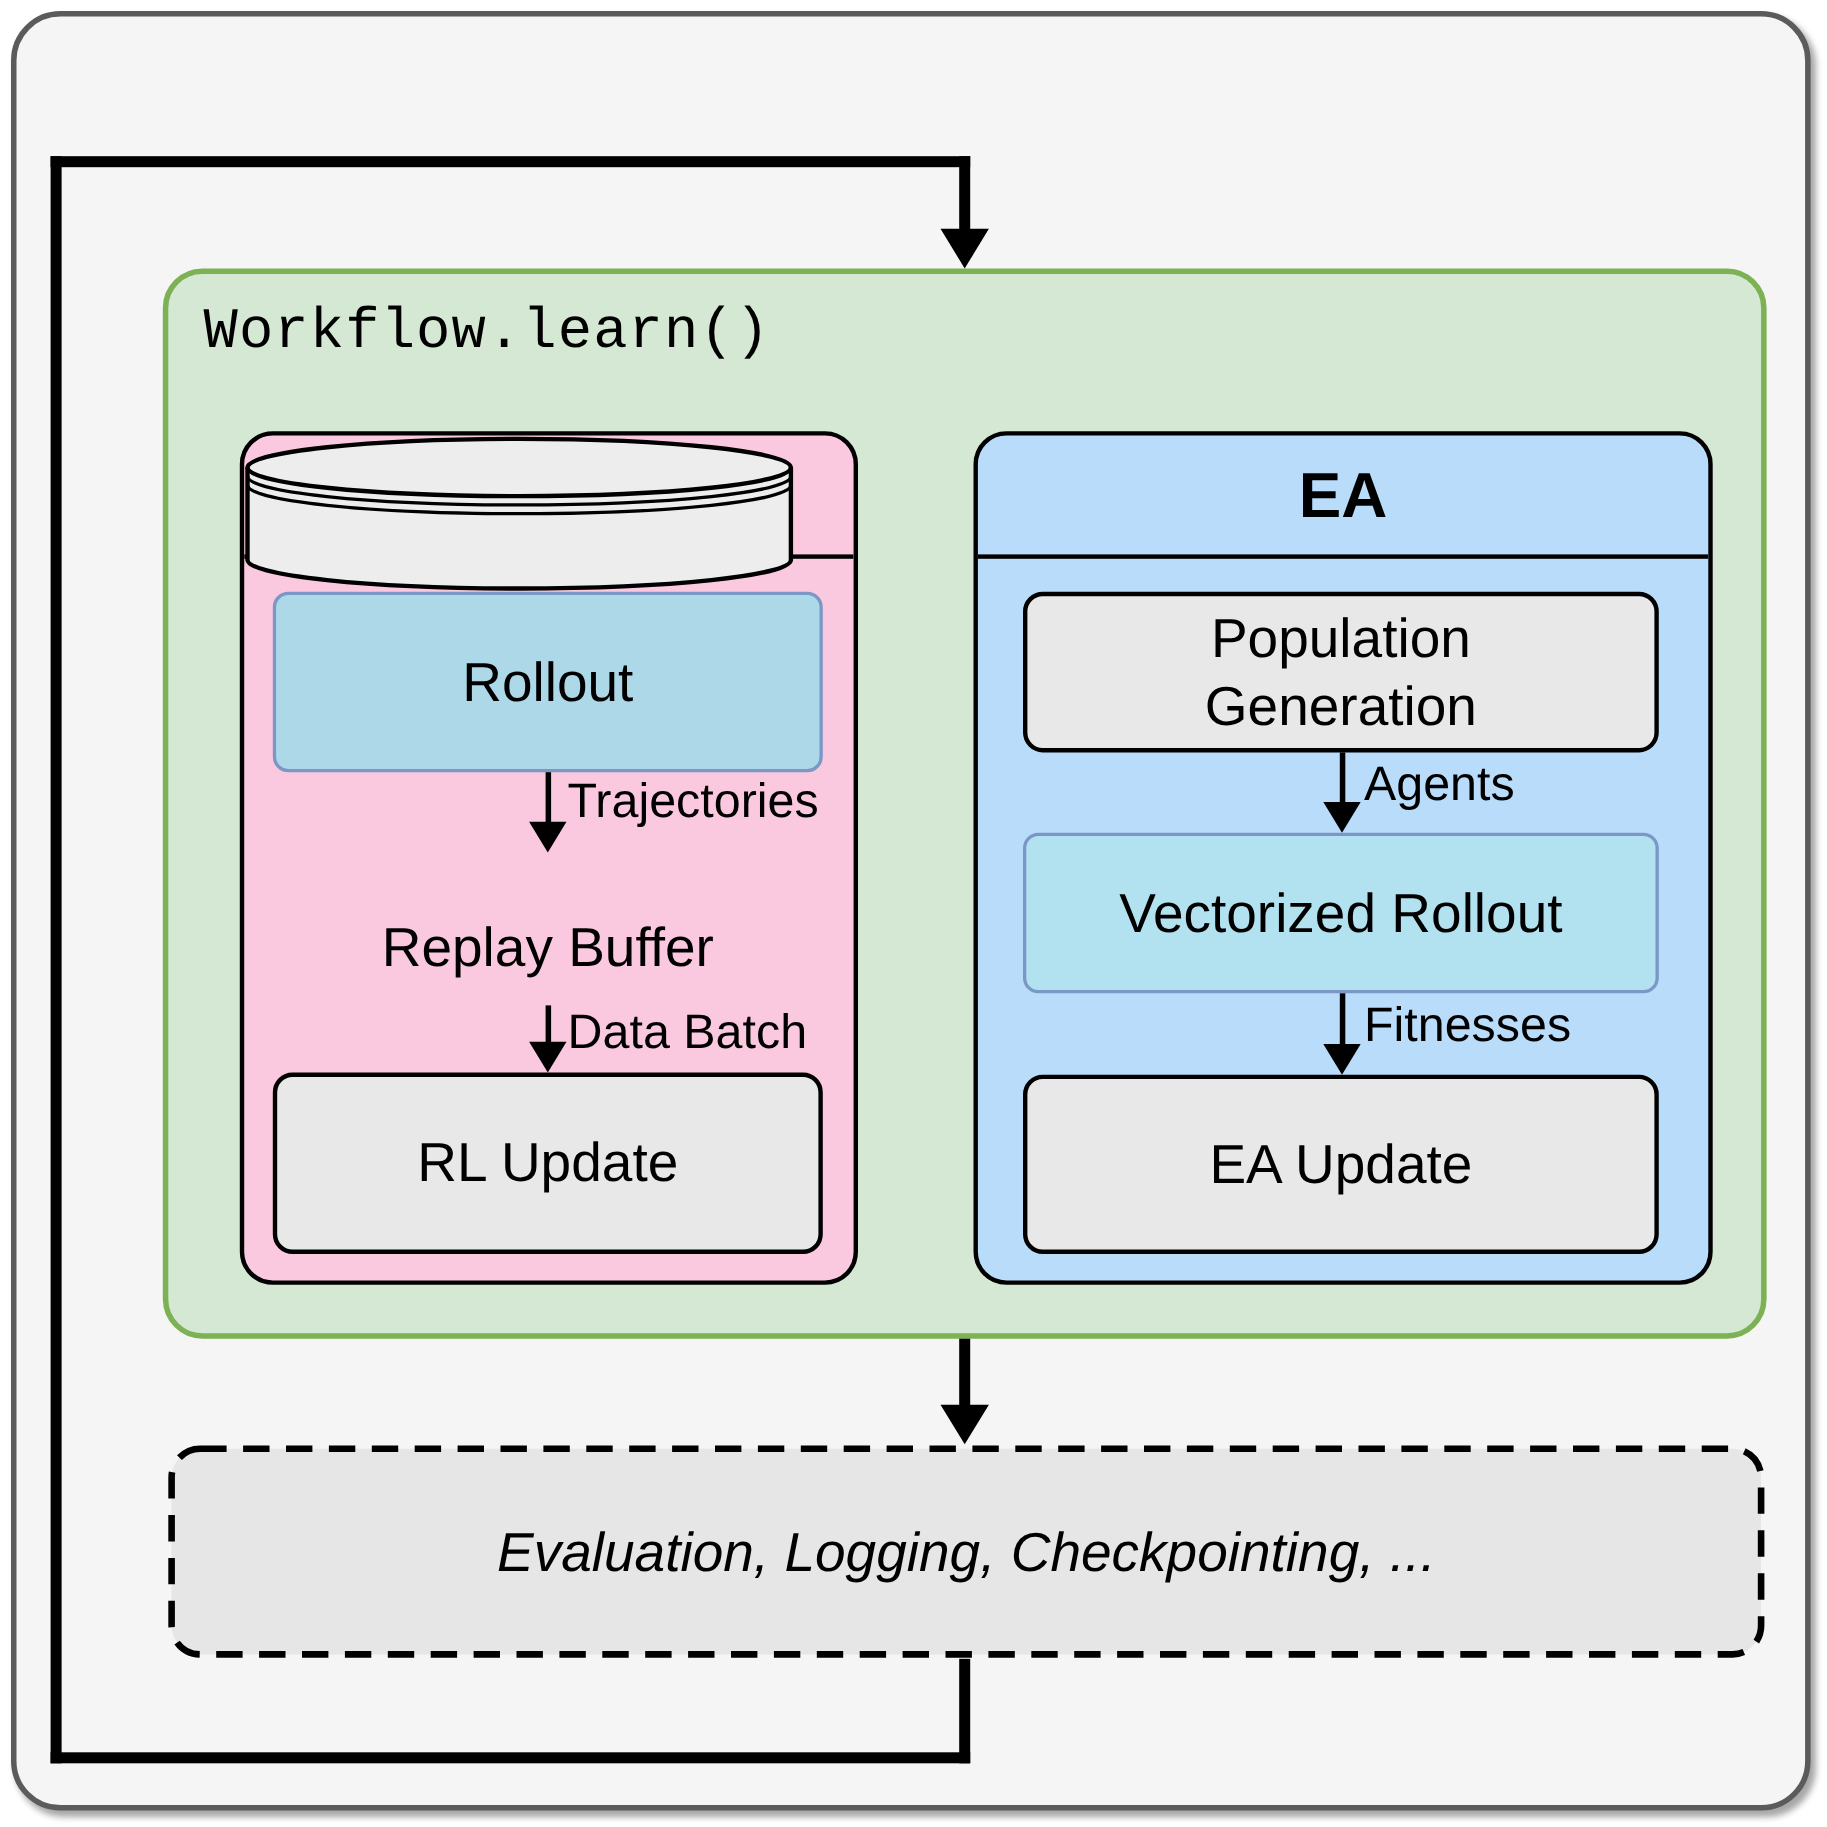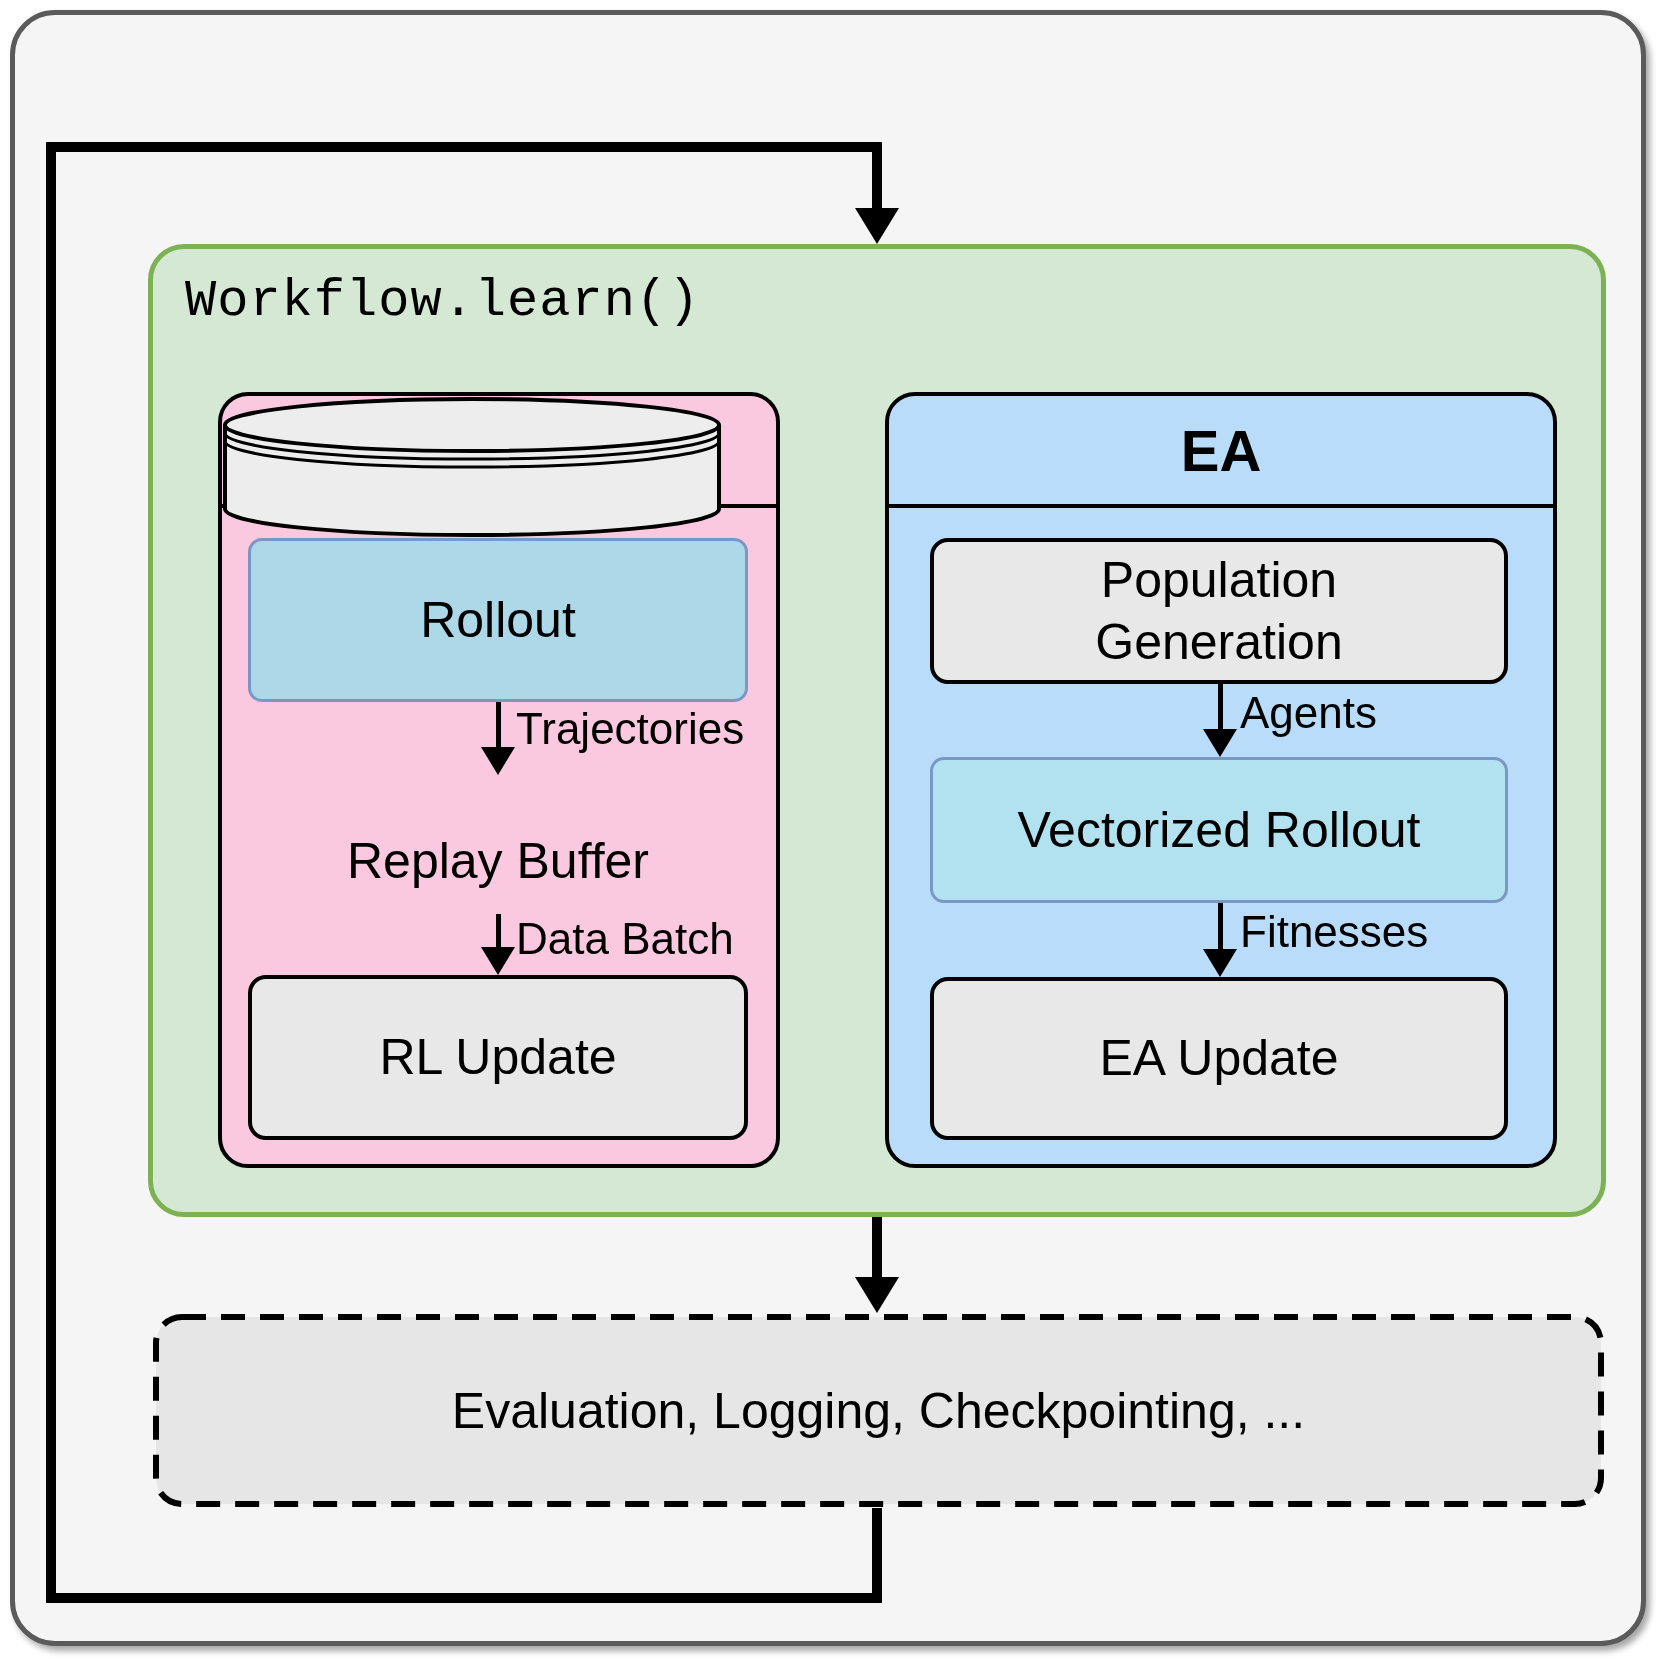--- a/index.html
+++ b/index.html
@@ -99,21 +99,21 @@
   .a-agents-head {left:314px;top:333px;}
   .l-agents      {left:351px;top:292px;}
   .a-fit-shaft   {left:329px;top:507px;height:47px;}
   .a-fit-head    {left:314px;top:553px;}
   .l-fit         {left:351px;top:511px;}
 
   .eval-box{left:137px;top:1298px;width:1453px;height:195px;}
   .eval-box svg{position:absolute;left:0;top:0;}
   .eval-label{
     position:absolute;left:0;top:0;width:100%;height:100%;
-    display:flex;align-items:center;justify-content:center;font-size:50px;
+    display:flex;align-items:center;justify-content:center;font-size:50px;font-style:italic;
   }
   .cyl-svg{position:absolute;left:0;top:0;}
 </style>
 </head>
 <body>
 
 <div class="frame">
 
 
   <div class="loop top"></div>

